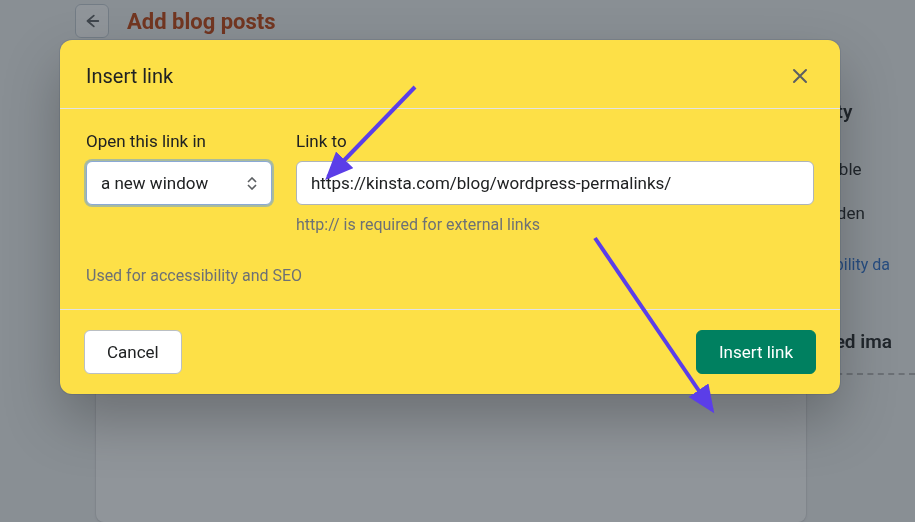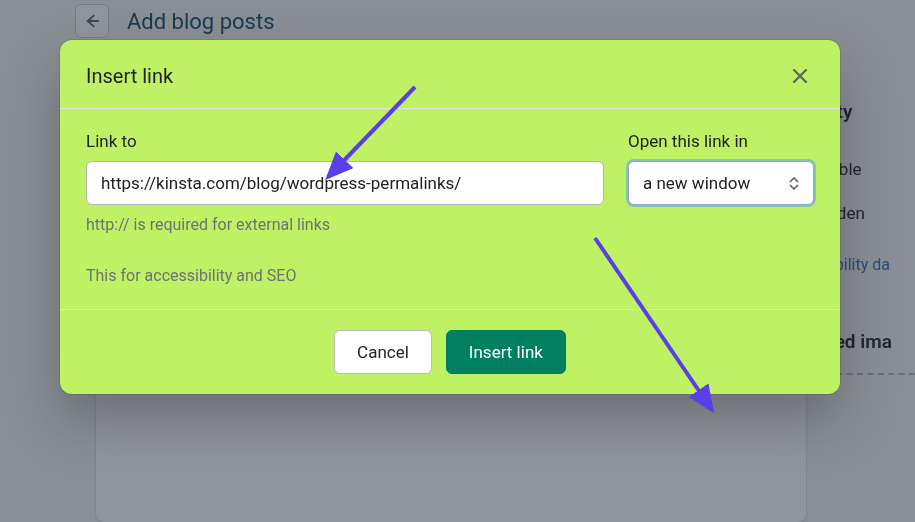--- a/index.html
+++ b/index.html
@@ -34,21 +34,21 @@
     }
     .back-btn {
       width: 34px; height: 34px;
       border: 1px solid #c4cdd5;
       border-radius: 6px;
       background: #ffffff;
       display: flex; align-items: center; justify-content: center;
       font-size: 18px; color: #5c5f62;
     }
     .page-title {
-      font-size: 22px; font-weight: 400; color: #0c4a6e;
+      font-size: 22px; font-weight: 700; color: #c2410c;
     }
 
     .bg-card {
       position: absolute;
       left: 96px; top: 90px;
       width: 710px; height: 432px;
       background: #fff;
       border-radius: 8px;
       box-shadow: 0 0 0 1px rgba(63,63,68,0.05), 0 1px 3px rgba(63,63,68,0.15);
     }
@@ -78,21 +78,21 @@
       margin-top: 20px;
       width: 100%;
       border-top: 2px dashed #b5b5b5;
     }
 
     
     .modal {
       position: absolute;
       left: 60px; top: 40px;
       width: 780px;
-      background: #bef264;
+      background: #fde047;
       border-radius: 12px;
       box-shadow: 0 26px 55px rgba(0,0,0,0.25), 0 0 0 1px rgba(6,44,82,0.1);
       z-index: 20;
       display: flex; flex-direction: column;
     }
     .modal-header {
       display: flex; align-items: center; justify-content: space-between;
       padding: 22px 26px 18px 26px;
       border-bottom: 1px solid #e1e3e5;
     }
@@ -143,22 +143,22 @@
     }
 
     .help-text {
       font-size: 16px; color: #6d7175; margin-top: 10px;
     }
 
     .row-bottom { margin-top: 22px; }
 
     .modal-footer {
       border-top: 1px solid #e1e3e5;
-      padding: 20px 40px;
-      display: flex; justify-content: center; gap: 14px;
+      padding: 20px 24px;
+      display: flex; justify-content: space-between; gap: 14px;
     }
     .btn {
       height: 44px;
       padding: 0 22px;
       border-radius: 6px;
       font-size: 17px;
       font-family: inherit;
       cursor: pointer;
       display: inline-flex; align-items: center; justify-content: center;
     }
@@ -214,44 +214,44 @@
     <button class="modal-close">
       <svg width="20" height="20" viewBox="0 0 20 20">
           <path stroke="#5c5f62" stroke-width="2" stroke-linecap="round" d="M4 4 L16 16 M16 4 L4 16"></path>
         </svg>
     </button>
   </div>
 
   <div class="modal-body">
 
     <div class="row-top">
-      <div class="field-group col-left">
-        <label class="field-label">Link to</label>
-        <input type="text" class="text-input" value="https://kinsta.com/blog/wordpress-permalinks/" style="">
-        <div class="help-text">http:// is required for external links</div>
-      </div>
-
       <div class="field-group col-right">
         <label class="field-label">Open this link in</label>
         <div class="select-box">
           <span>a new window</span>
           <span class="select-caret">
             <svg width="10" height="6" viewBox="0 0 10 6">
                 <path d="M1 5 L5 1 L9 5" fill="none" stroke="#5c5f62" stroke-width="1.6"></path>
               </svg>
             <svg width="10" height="6" viewBox="0 0 10 6">
                 <path d="M1 1 L5 5 L9 1" fill="none" stroke="#5c5f62" stroke-width="1.6"></path>
               </svg>
           </span>
         </div>
       </div>
+
+      <div class="field-group col-left">
+        <label class="field-label">Link to</label>
+        <input type="text" class="text-input" value="https://kinsta.com/blog/wordpress-permalinks/" style="">
+        <div class="help-text">http:// is required for external links</div>
+      </div>
     </div>
 
     <div class="field-group row-bottom">
-      <div class="help-text">This for accessibility and SEO</div>
+      <div class="help-text">Used for accessibility and SEO</div>
     </div>
 
   </div>
 
   <div class="modal-footer">
     <button class="btn btn-secondary">Cancel</button>
     <button class="btn btn-primary">Insert link</button>
   </div>
 
 </div>

